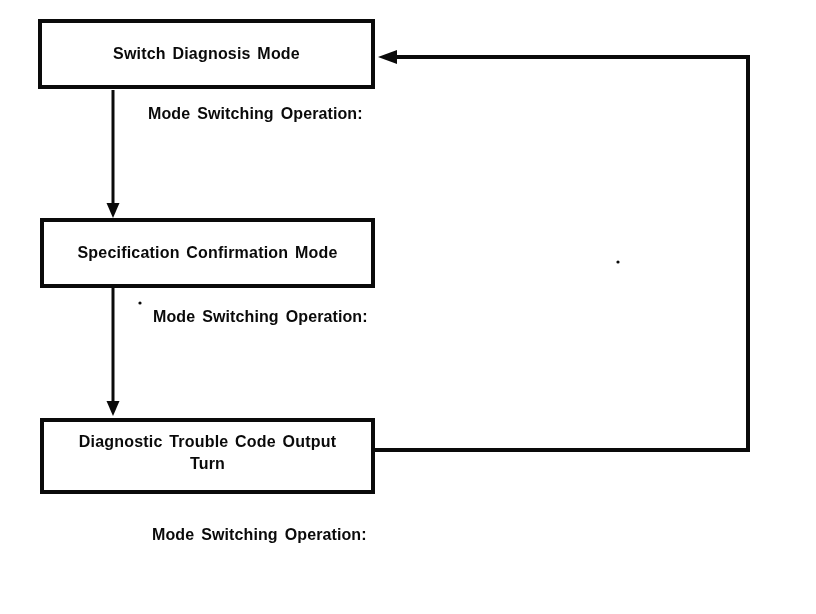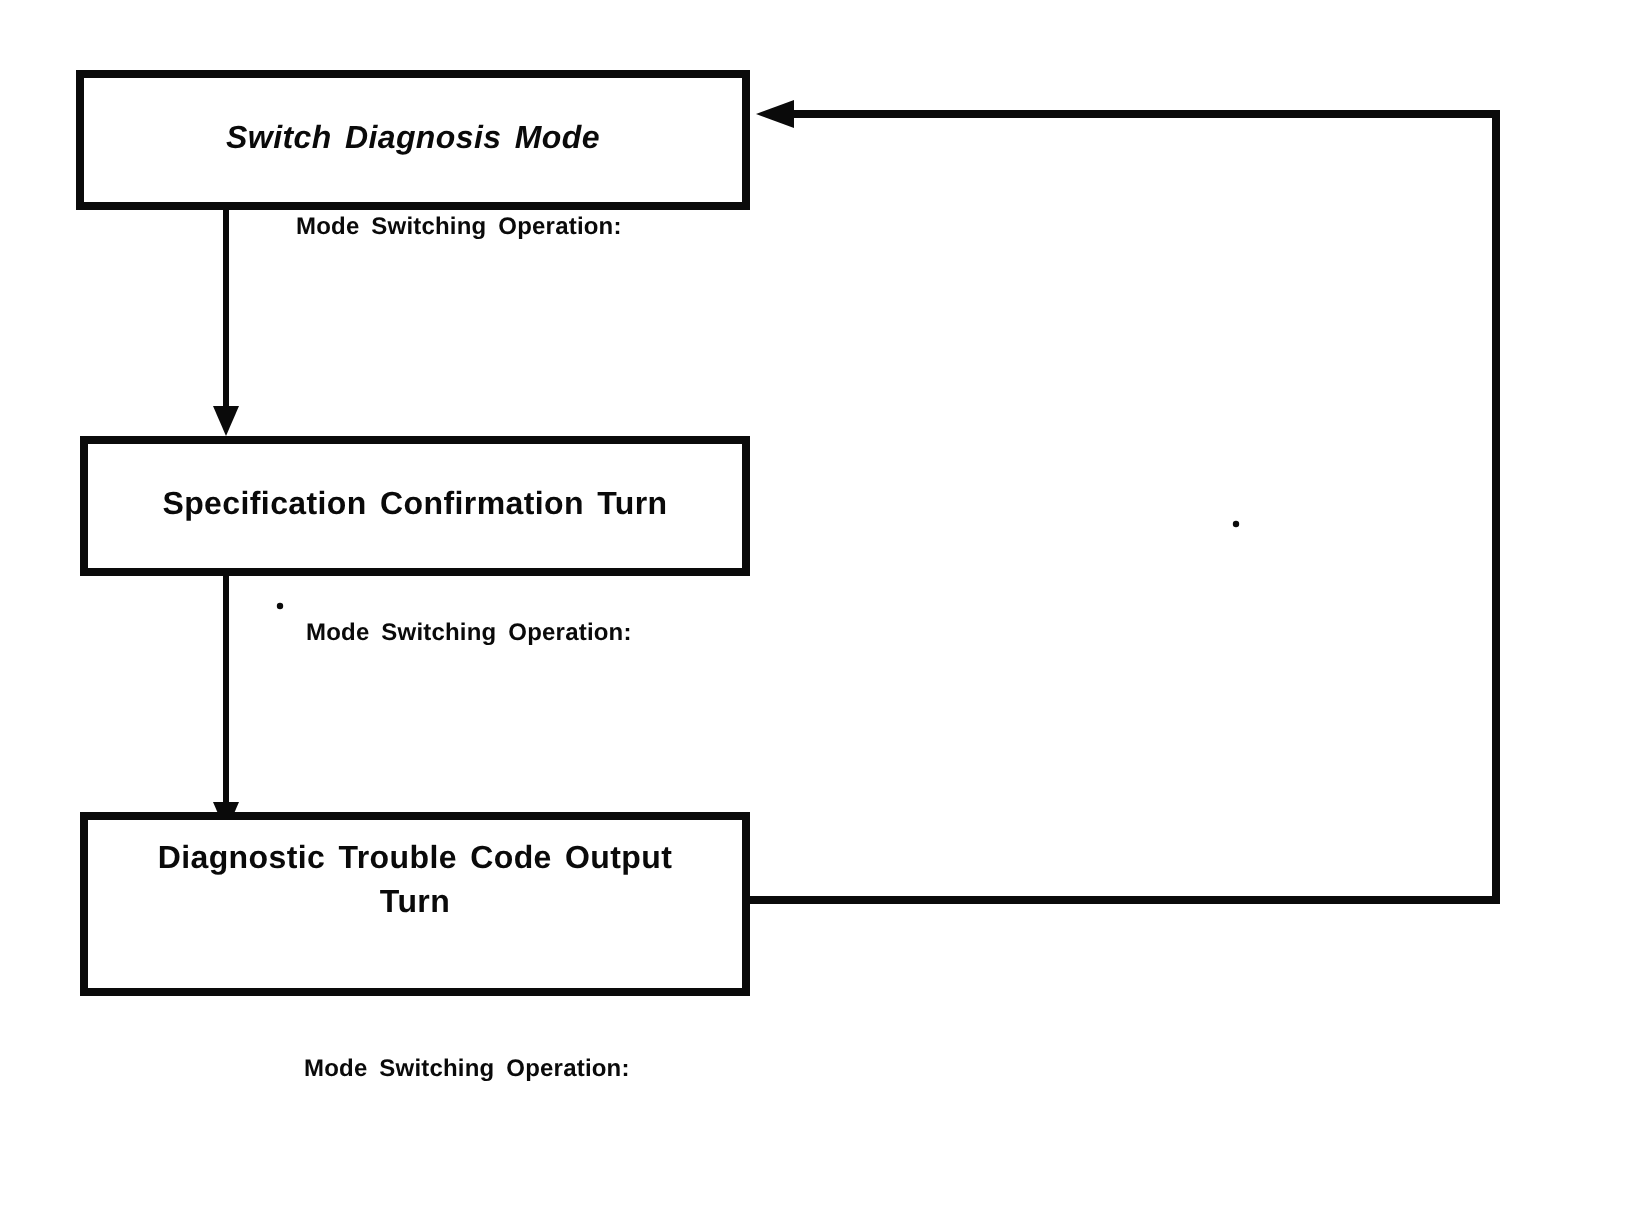--- a/index.html
+++ b/index.html
@@ -33,27 +33,27 @@
     flex-direction: column;
     align-items: center;
     justify-content: center;
     text-align: center;
     font-size: 16px;
     font-weight: 700;
     letter-spacing: 0.2px;
     word-spacing: 2px;
     line-height: 22px;
   }
-  .node-1 { left: 38px; top: 35px;  width: 337px; height: 70px; font-style: italic; }
+  .node-1 { left: 38px; top: 19px;  width: 337px; height: 70px; }
   .node-2 { left: 40px; top: 218px; width: 335px; height: 70px; }
-  .node-3 { left: 40px; top: 406px; width: 335px; height: 92px;
+  .node-3 { left: 40px; top: 418px; width: 335px; height: 76px;
             justify-content: flex-start; padding-top: 9px; }
   .annotation {
     position: absolute;
-    font-size: 12px;
+    font-size: 16px;
     font-weight: 700;
     line-height: 23px;
     letter-spacing: 0.1px;
     word-spacing: 2.5px;
     white-space: nowrap;
   }
   .ann-1 { left: 148px; top: 102px; }
   .ann-2 { left: 153px; top: 305px; }
   .ann-3 { left: 152px; top: 523px; }
 </style>
@@ -85,21 +85,21 @@
 
   <div class="node node-1">
     <div>Switch Diagnosis Mode</div>
   </div>
 
   <div class="annotation ann-1">
     <div>Mode Switching Operation:</div>
   </div>
 
   <div class="node node-2">
-    <div>Specification Confirmation Turn</div>
+    <div>Specification Confirmation Mode</div>
   </div>
 
   <div class="annotation ann-2">
     <div>Mode Switching Operation:</div>
   </div>
 
   <div class="node node-3">
     <div>Diagnostic Trouble Code Output</div>
     <div>Turn</div>
   </div>

